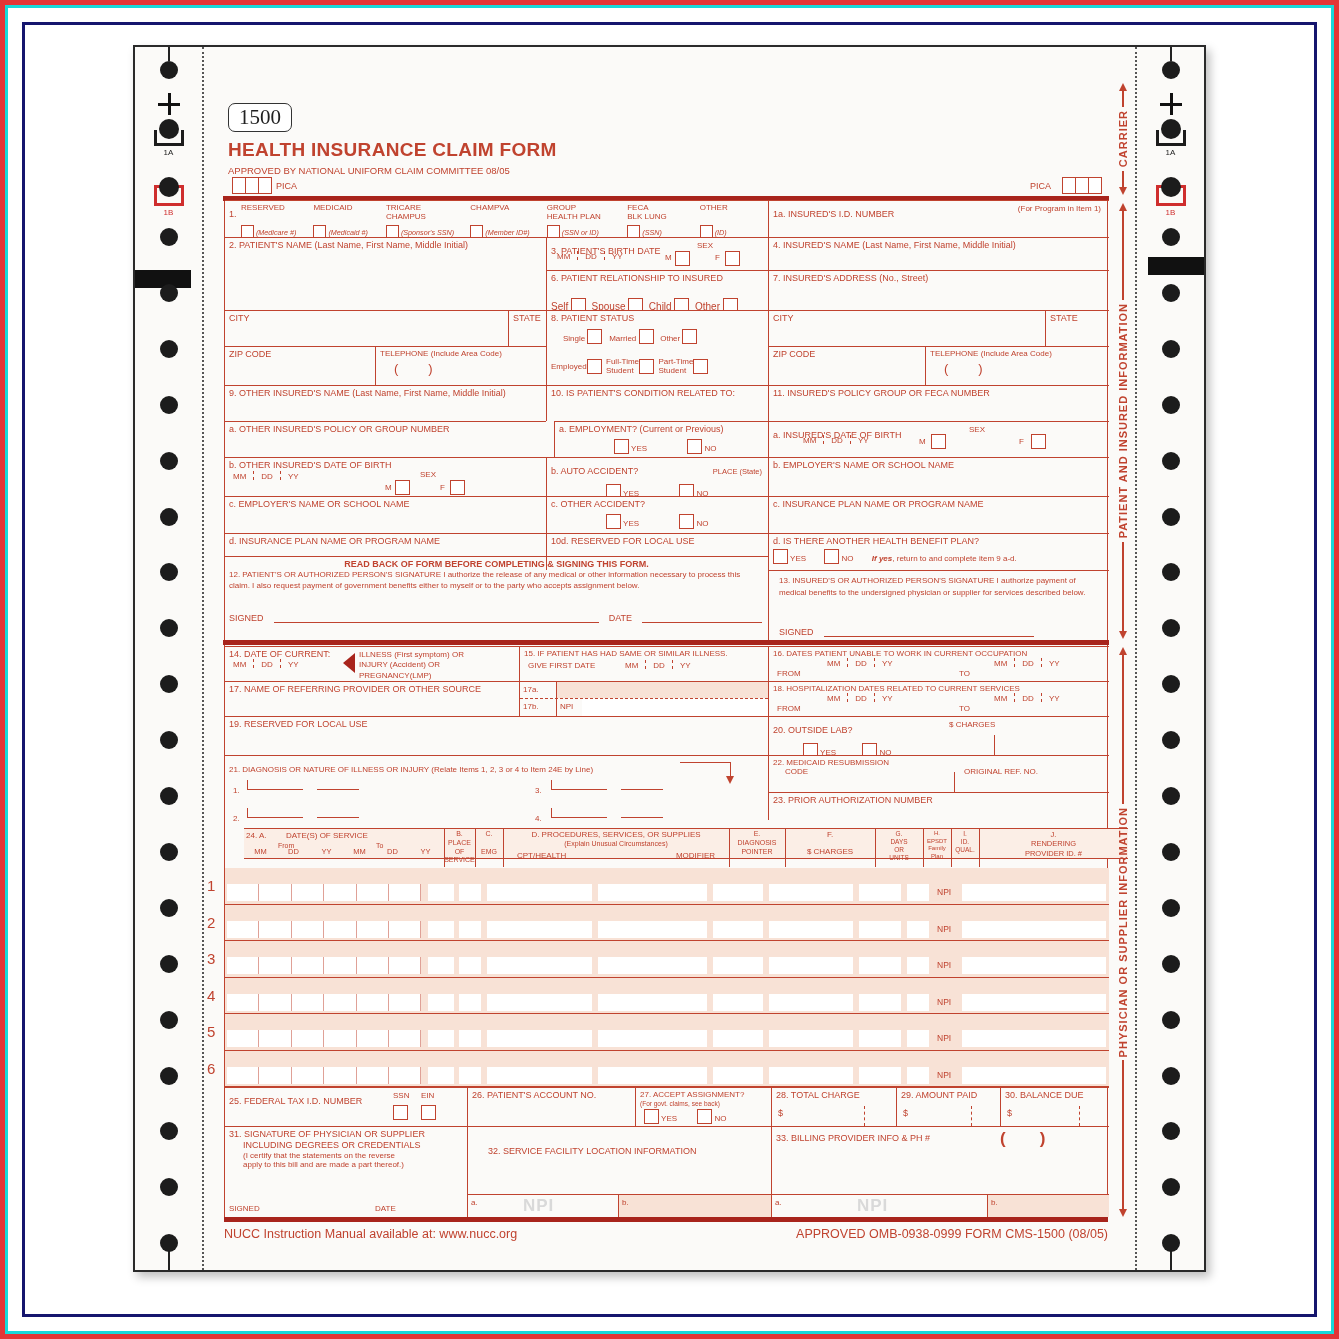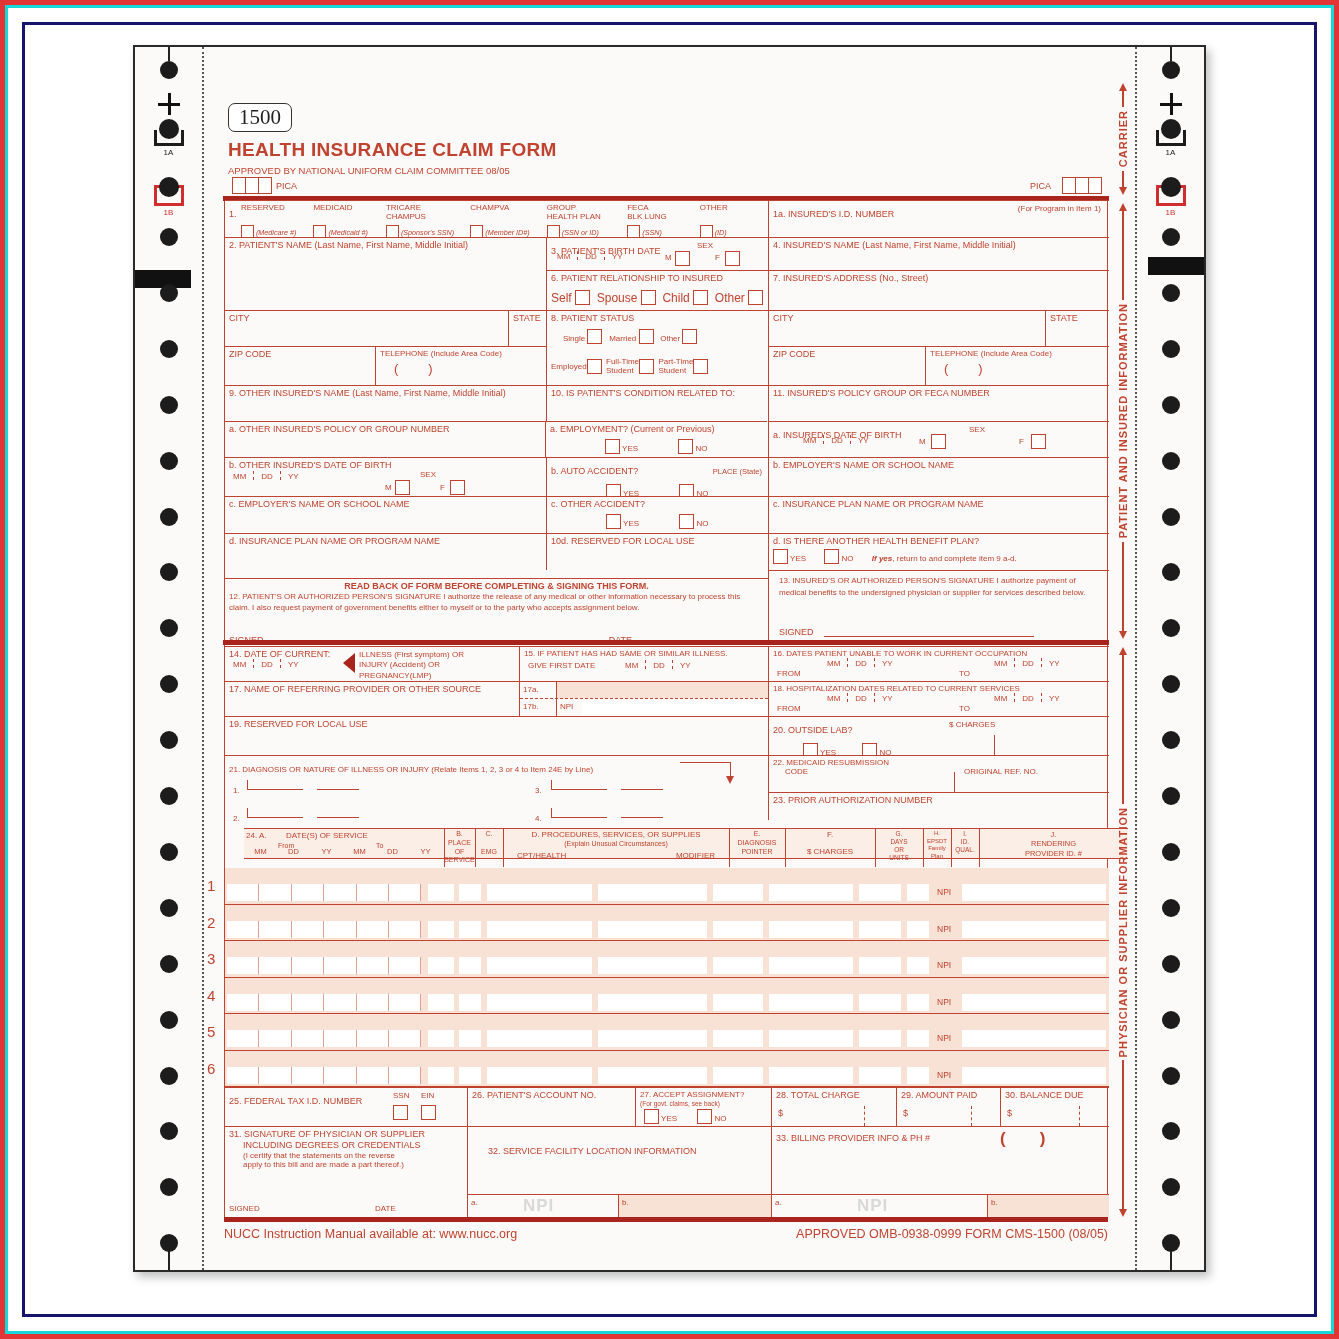--- a/index.html
+++ b/index.html
@@ -242,21 +242,21 @@
         <span class="cb" style="position:absolute;left:128px;top:13px"></span>
         <span style="position:absolute;left:168px;top:15px;font-size:8px">F</span>
         <span class="cb" style="position:absolute;left:178px;top:13px"></span>
       </div>
       <div class="cl" style="left:543px;top:37px;width:341px;height:33px">
         <span class="lb">4. INSURED'S NAME (Last Name, First Name, Middle Initial)</span>
       </div>
 
       <div class="cl" style="left:321px;top:70px;width:222px;height:40px">
         <span class="lb">6. PATIENT RELATIONSHIP TO INSURED</span>
-        <div style="margin-top:6px;font-size:12px">
+        <div style="margin-top:14px;font-size:10px">
           <span>Self</span> <span class="cb"></span>&nbsp;
           <span>Spouse</span> <span class="cb"></span>&nbsp;
           <span>Child</span> <span class="cb"></span>&nbsp;
           <span>Other</span> <span class="cb"></span>
         </div>
       </div>
       <div class="cl" style="left:543px;top:70px;width:341px;height:40px">
         <span class="lb">7. INSURED'S ADDRESS (No., Street)</span>
       </div>
 
@@ -315,21 +315,21 @@
       <div class="cl" style="left:321px;top:185px;width:222px;height:36px">
           <span class="lb">10. IS PATIENT'S CONDITION RELATED TO:</span>
         </div>
       <div class="cl" style="left:543px;top:185px;width:341px;height:36px">
           <span class="lb">11. INSURED'S POLICY GROUP OR FECA NUMBER</span>
         </div>
 
       <div class="cl nol" style="left:0;top:221px;width:321px;height:36px">
           <span class="lb">a. OTHER INSURED'S POLICY OR GROUP NUMBER</span>
         </div>
-      <div class="cl" style="left:320px;top:221px;width:222px;height:36px">
+      <div class="cl" style="left:329px;top:221px;width:222px;height:36px">
         <span class="lb">a. EMPLOYMENT? (Current or Previous)</span>
         <div style="margin-top:4px;font-size:8px;padding-left:55px">
           <span class="cb"></span> <span>YES</span>
           <span style="margin-left:38px"><span class="cb"></span> <span>NO</span></span>
         </div>
       </div>
       <div class="cl" style="left:543px;top:221px;width:341px;height:36px">
         <span class="lb" style="display:inline">a. INSURED'S DATE OF BIRTH</span>
         <span class="t8" style="position:absolute;left:200px;top:3px">SEX</span>
         <span class="dgrp" style="position:absolute;left:34px;top:13px"><span>MM</span><span class="dsep"></span><span>DD</span><span class="dsep"></span><span>YY</span></span>
@@ -383,21 +383,21 @@
         </div>
       <div class="cl" style="left:543px;top:333px;width:341px;height:37px">
         <span class="lb">d. IS THERE ANOTHER HEALTH BENEFIT PLAN?</span>
         <div style="margin-top:2px;font-size:8px">
           <span class="cb"></span> <span>YES</span>
           <span style="margin-left:16px"><span class="cb"></span> <span>NO</span></span>
           <span style="margin-left:16px"><span class="bold it">If yes</span><span>, return to and complete item 9 a-d.</span></span>
         </div>
       </div>
 
-      <div class="cl nol" style="left:0;top:378px;width:543px;height:70px">
+      <div class="cl nol" style="left:0;top:356px;width:543px;height:70px">
         <div class="bold" style="font-size:9px;text-align:center">READ BACK OF FORM BEFORE COMPLETING &amp; SIGNING THIS FORM.</div>
         <div class="t8" style="margin-top:1px;line-height:1.35;padding-right:10px">12. PATIENT'S OR AUTHORIZED PERSON'S SIGNATURE  I authorize the release of any medical or other information necessary to process this claim. I also request payment of government benefits either to myself or to the party who accepts assignment below.</div>
         <div class="sigrow">
           <span>SIGNED</span>
           <span class="uline" style="flex:1;margin:0 10px"></span>
           <span>DATE</span>
           <span class="uline" style="width:120px;margin-left:10px"></span>
         </div>
       </div>
       <div class="cl" style="left:543px;top:370px;width:341px;height:70px">

